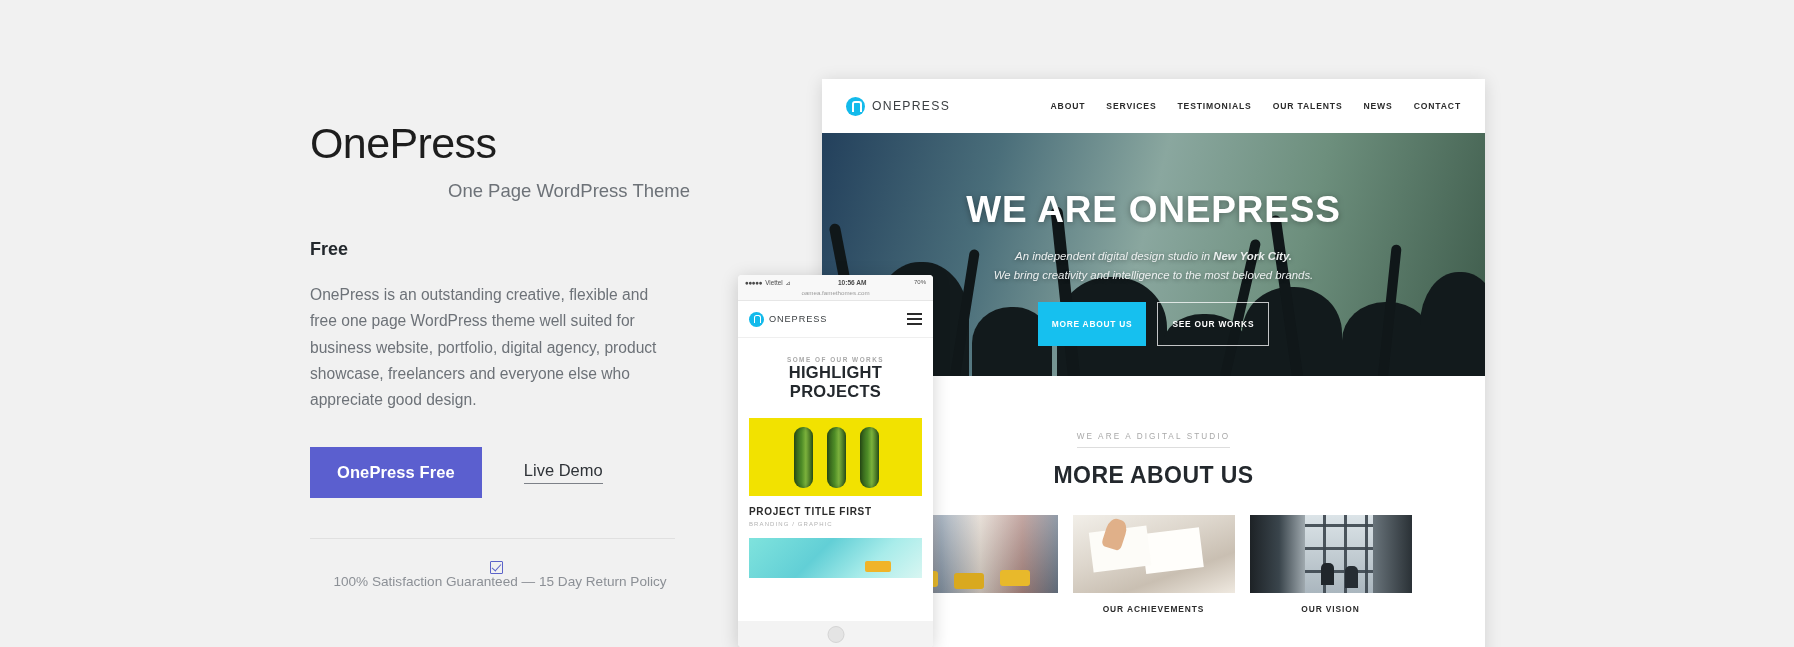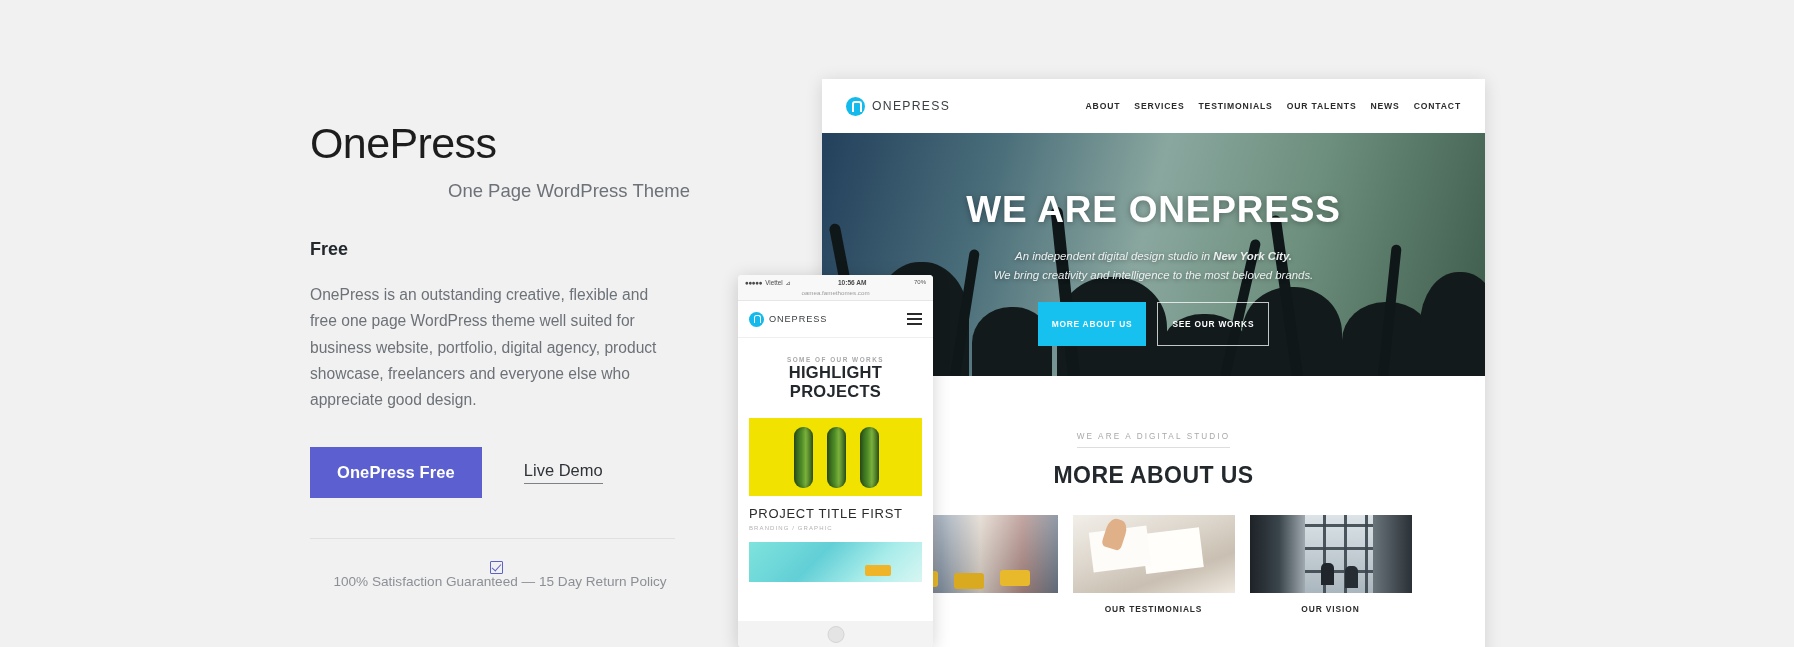--- a/index.html
+++ b/index.html
@@ -70,21 +70,21 @@
     position: relative; margin-right: 7px; flex: 0 0 auto;
   }
   .logo-mark::after {
     content: ""; position: absolute; left: 6px; top: 4px;
     width: 6px; height: 9px; border: 2px solid #fff;
     border-radius: 3px 3px 0 0; border-bottom: none;
   }
   .logo-text {
     font-size: 12.2px; letter-spacing: 1.3px; color: #3c4043; font-weight: 500;
   }
-  .d-nav { margin-left: auto; display: flex; gap: 14px; }
+  .d-nav { margin-left: auto; display: flex; gap: 21px; }
   .d-nav a {
     font-size: 8.6px; letter-spacing: 0.85px; color: #2b2b2b;
     font-weight: 700; text-decoration: none; cursor: pointer;
   }
   .d-hero {
     position: relative; height: 243px; overflow: hidden;
     background: linear-gradient(105deg,#23405c 0%,#4a6e7a 25%,#8aa79f 48%,#6d8f7d 70%,#3d5a4a 100%);
   }
   .crowd { position: absolute; inset: 0; overflow: hidden; }
   .crowd .sil {
@@ -228,21 +228,21 @@
   .cuke {
     position: absolute; top: 9px; width: 19px; height: 61px;
     background: linear-gradient(90deg,#2c5418,#4e8c27 40%,#7bb13c 62%,#2f5a1a);
     border-radius: 9px;
     box-shadow: inset 0 0 4px rgba(0,0,0,0.35);
   }
   .cuke:nth-child(1) { left: 26%; }
   .cuke:nth-child(2) { left: 45%; }
   .cuke:nth-child(3) { left: 64%; }
   .p-cap { margin-top: 10px; }
-  .p-cap-title { font-size: 13px; font-weight: 400; letter-spacing: 0.7px; color: #2b2b2b; }
+  .p-cap-title { font-size: 10px; font-weight: 700; letter-spacing: 0.7px; color: #2b2b2b; }
   .p-cap-sub { margin-top: 4px; font-size: 6px; letter-spacing: 1.1px; color: #b3b3b3; }
   .teal-img {
     margin-top: 11px; width: 100%; height: 40px;
     background: linear-gradient(135deg,#7fe3dd 0%,#62cfd6 40%,#a8ecea 70%,#d8f6f2 100%);
     position: relative; overflow: hidden;
   }
   .teal-img::after {
     content: ""; position: absolute; right: 18%; bottom: 6px; width: 26px; height: 11px;
     background: #f0b429; border-radius: 2px;
   }
@@ -333,21 +333,21 @@
         <div class="card">
           <div class="card-img">
               <div class="img-street"></div>
             </div>
           <div class="card-cap"></div>
         </div>
         <div class="card">
           <div class="card-img">
               <div class="img-desk"></div>
             </div>
-          <div class="card-cap">OUR TESTIMONIALS</div>
+          <div class="card-cap">OUR ACHIEVEMENTS</div>
         </div>
         <div class="card">
           <div class="card-img">
               <div class="img-office"></div>
             </div>
           <div class="card-cap">OUR VISION</div>
         </div>
       </div>
     </div>
   </div>

